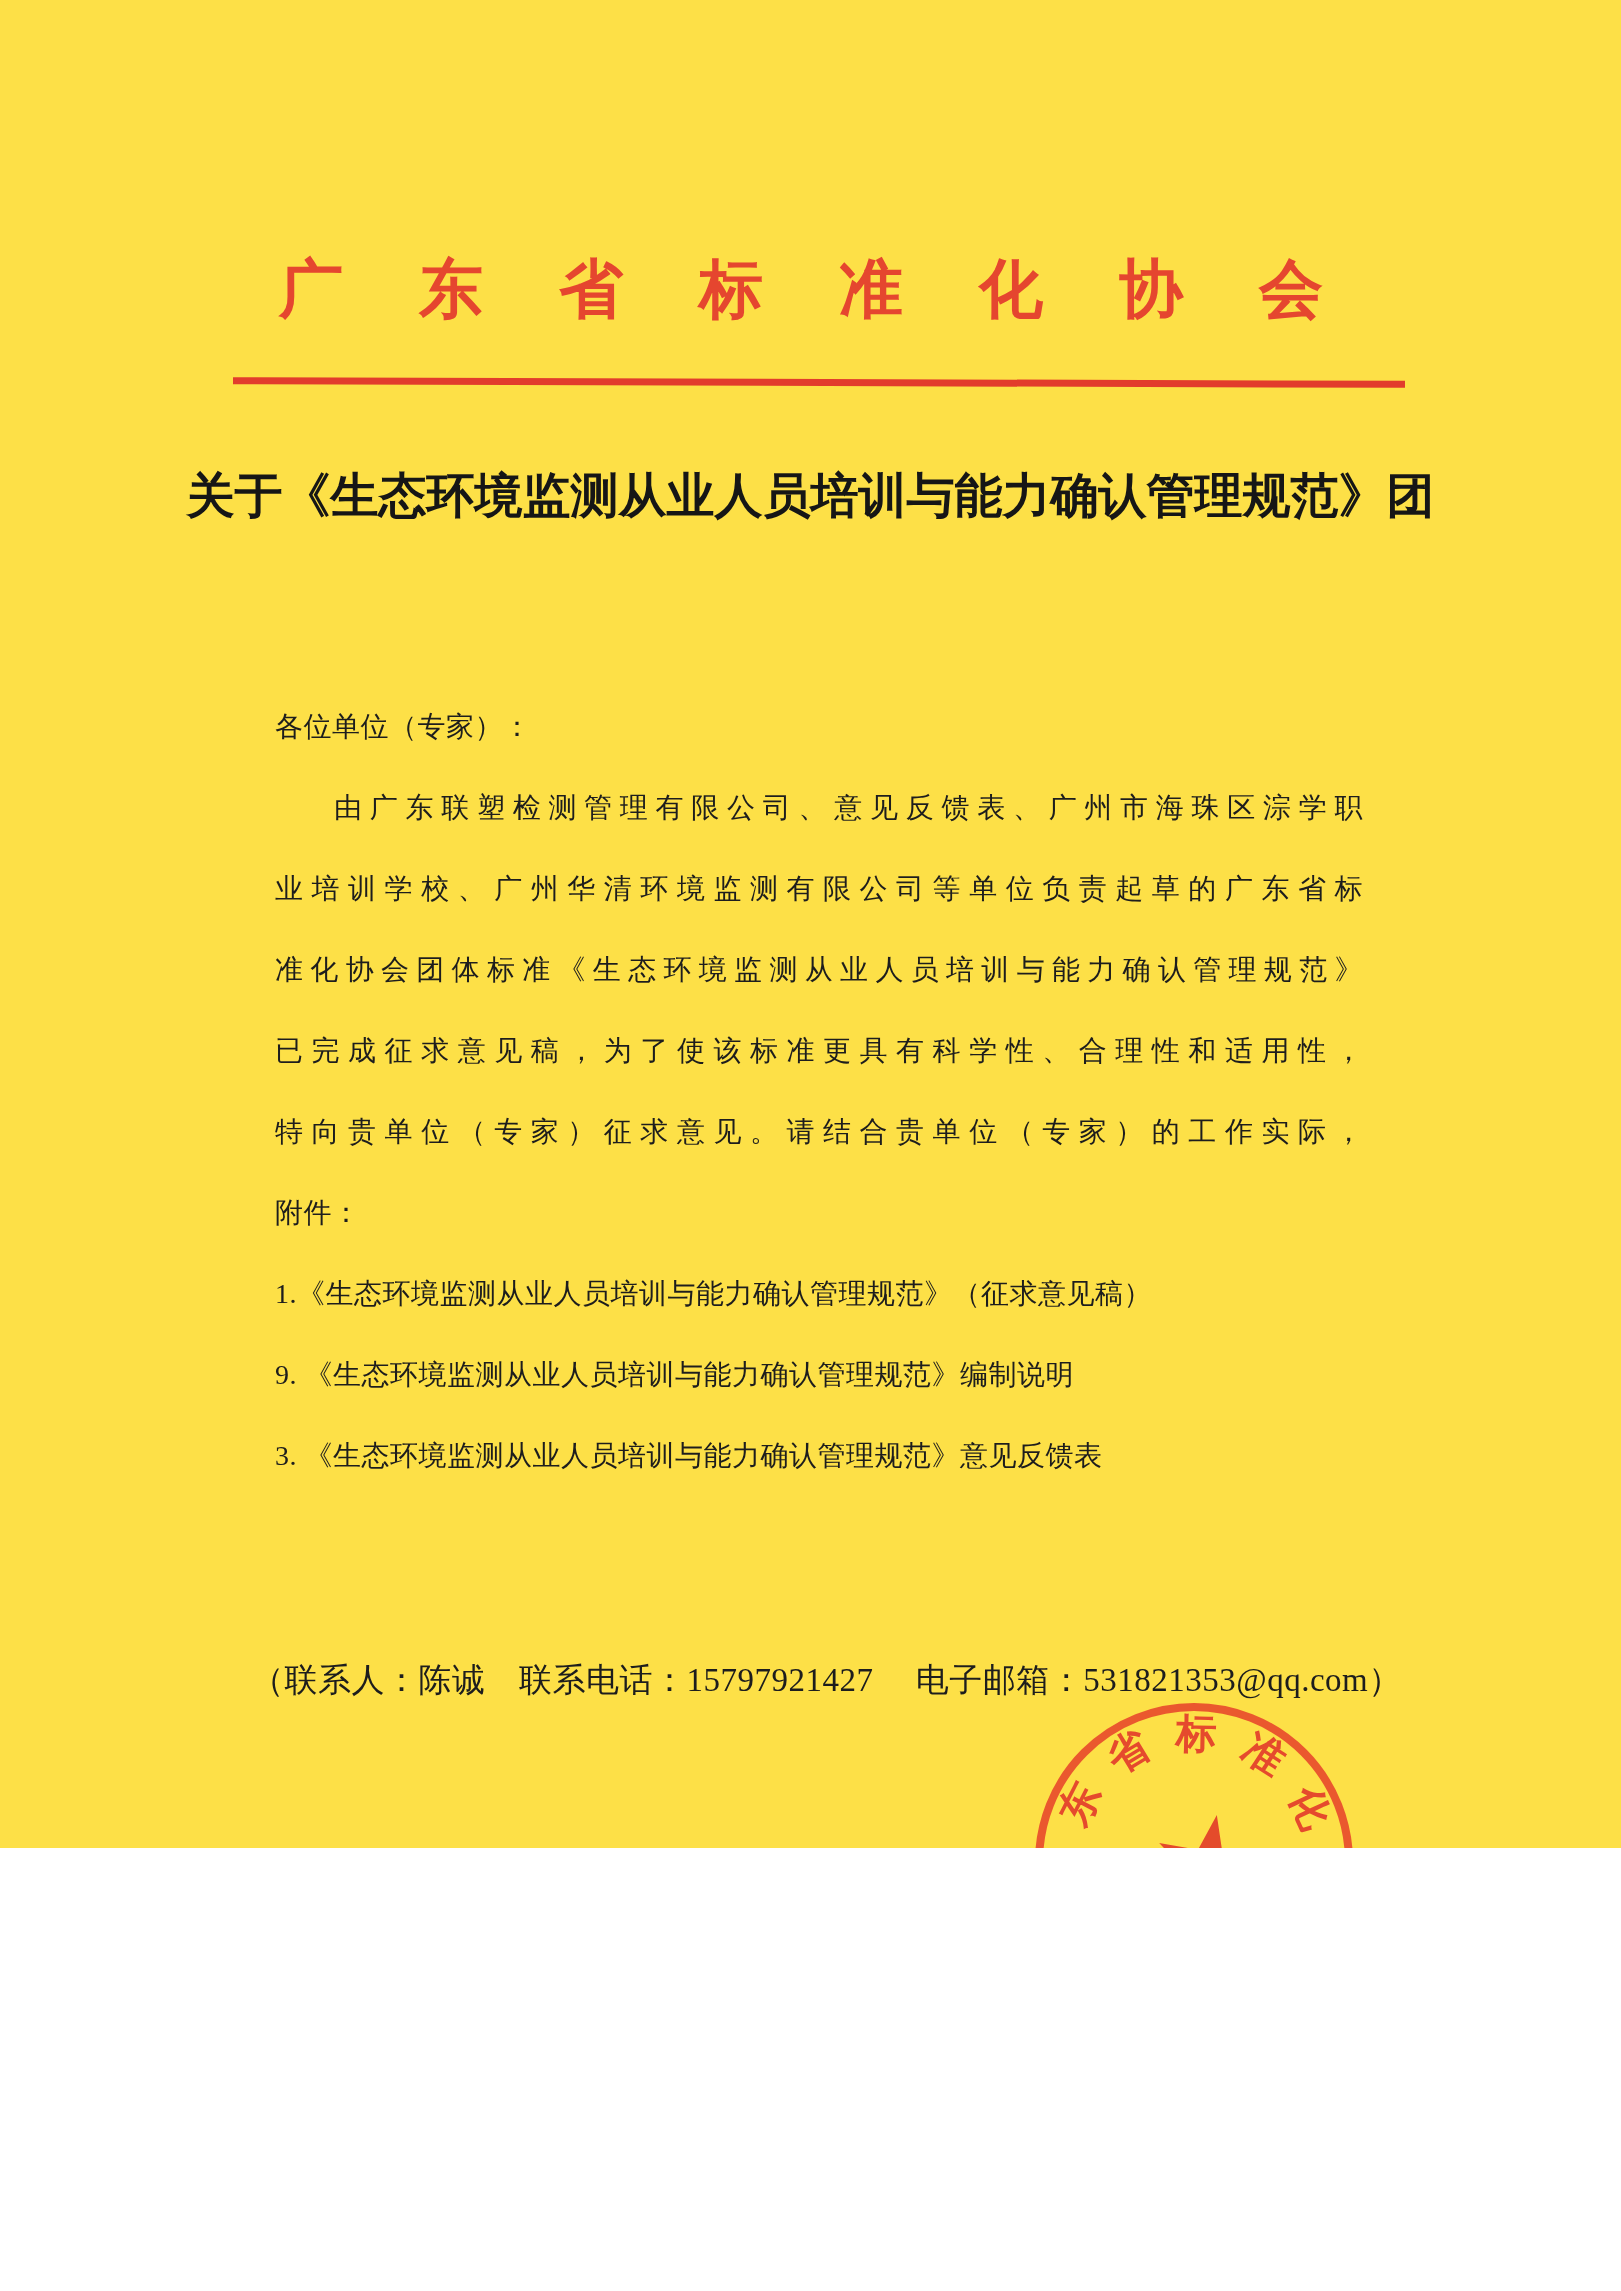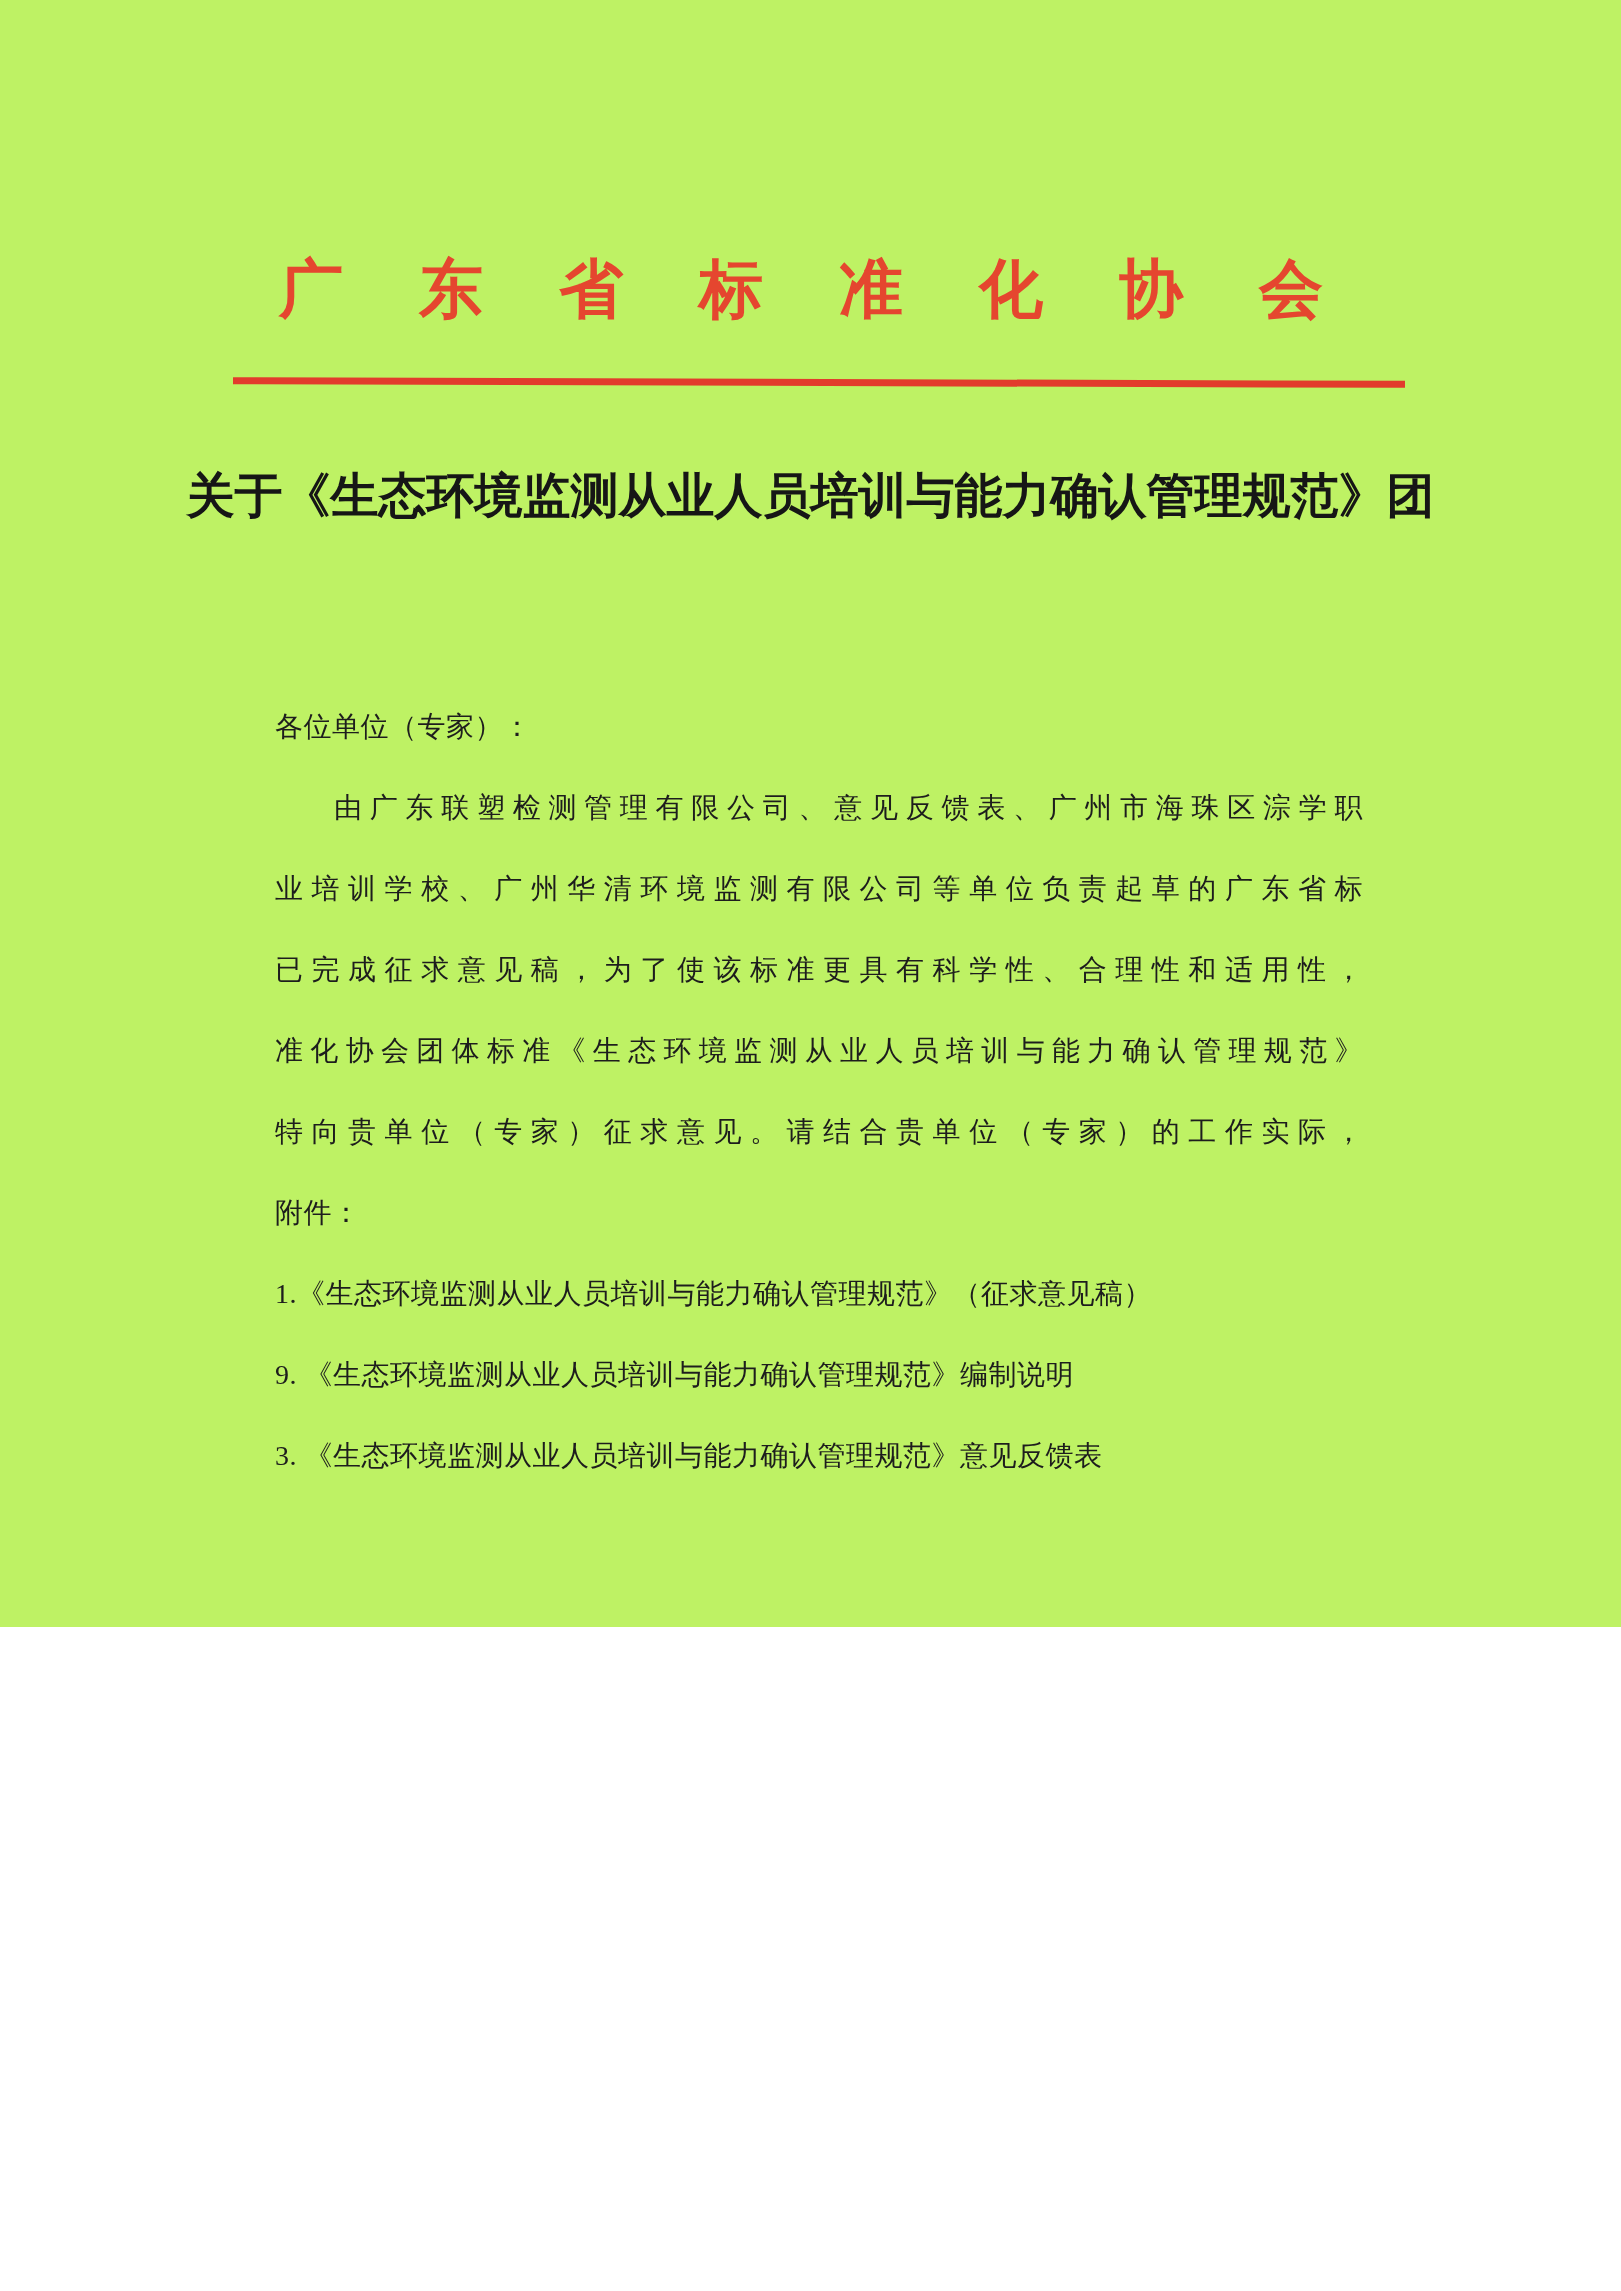--- a/index.html
+++ b/index.html
@@ -1,20 +1,20 @@
 <!DOCTYPE html>
 <html><head>
 <meta charset="utf-8">
 <style>
   html, body { margin: 0; padding: 0; background: #ffffff; }
   .page {
     position: relative;
     width: 1621px;
-    height: 1627px;
-    background: #bef264;
+    height: 1848px;
+    background: #fde047;
     overflow: hidden;
     font-family: "Liberation Serif", "DejaVu Serif", serif;
   }
 
   
   .letterhead {
     position: absolute;
     top: 258px;
     left: 279px;
     font-size: 64px;
@@ -144,22 +144,22 @@
   <div class="rule"></div>
 
   <div class="doc-title">
     <div>关于《生态环境监测从业人员培训与能力确认管理规范》团</div>
   </div>
 
   <div class="body-block">
     <div class="line">各位单位（专家）：</div>
     <div class="line j indent">由广东联塑检测管理有限公司、意见反馈表、广州市海珠区淙学职</div>
     <div class="line j">业培训学校、广州华清环境监测有限公司等单位负责起草的广东省标</div>
+    <div class="line j">准化协会团体标准《生态环境监测从业人员培训与能力确认管理规范》</div>
     <div class="line j">已完成征求意见稿，为了使该标准更具有科学性、合理性和适用性，</div>
-    <div class="line j">准化协会团体标准《生态环境监测从业人员培训与能力确认管理规范》</div>
     <div class="line j">特向贵单位（专家）征求意见。请结合贵单位（专家）的工作实际，</div>
     <div class="line">附件：</div>
     <div class="line">1.《生态环境监测从业人员培训与能力确认管理规范》（征求意见稿）</div>
     <div class="line">9. 《生态环境监测从业人员培训与能力确认管理规范》编制说明</div>
     <div class="line">3. 《生态环境监测从业人员培训与能力确认管理规范》意见反馈表</div>
   </div>
 
   <div class="contact">（联系人：陈诚　联系电话：15797921427　 电子邮箱：531821353@qq.com）</div>
 
   <div class="stamp">

